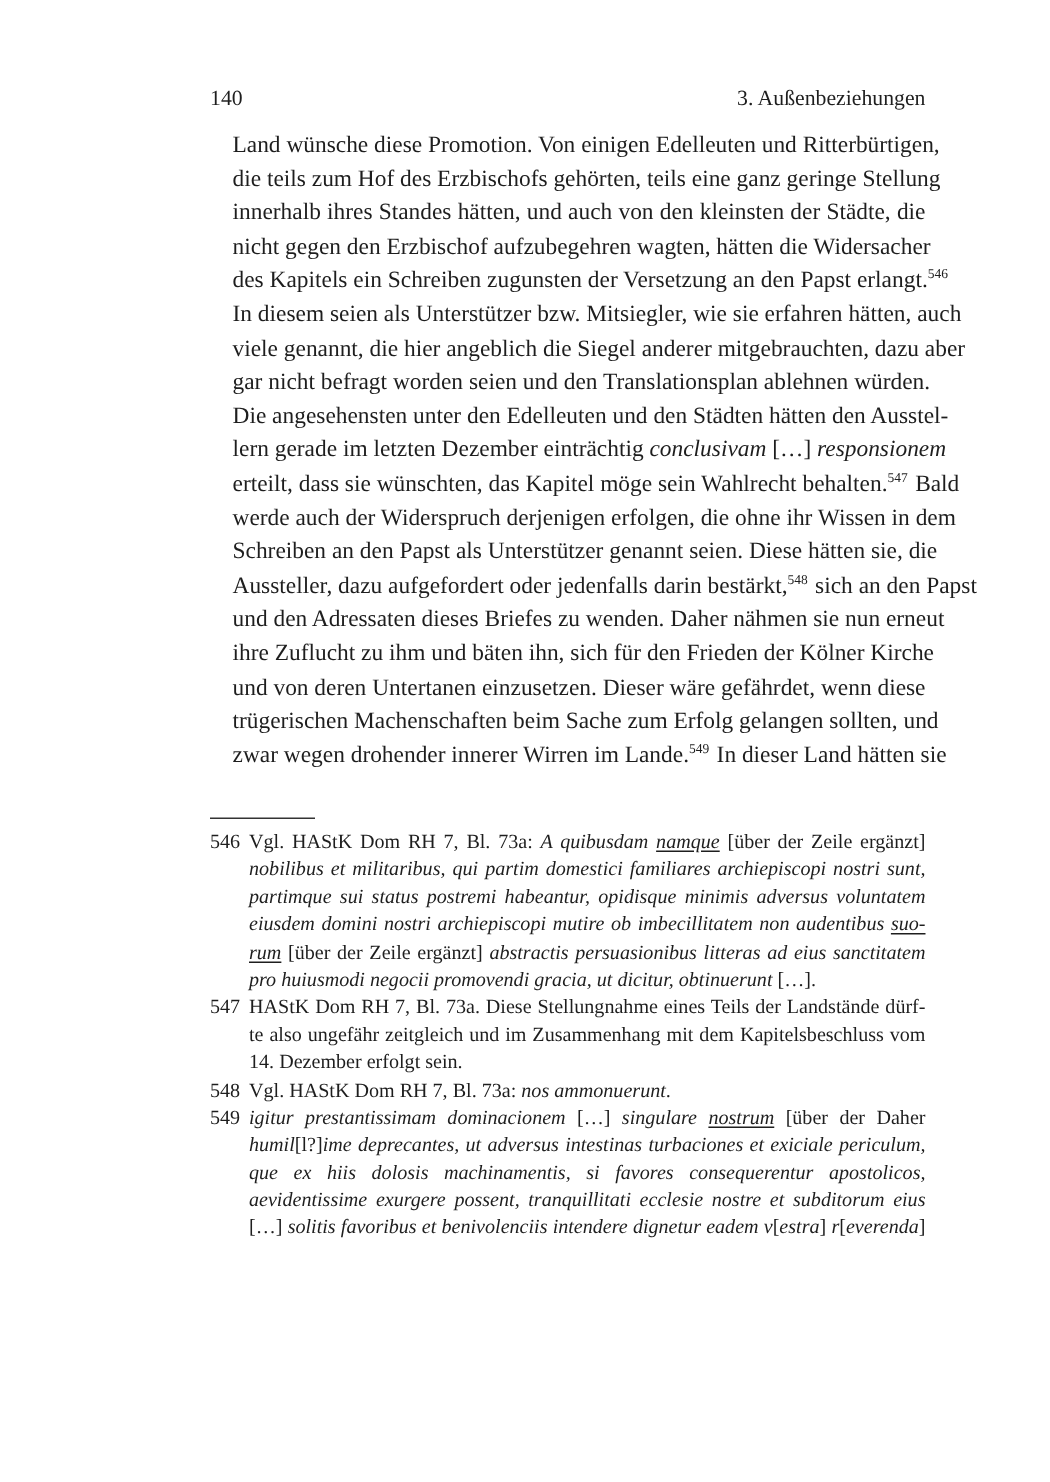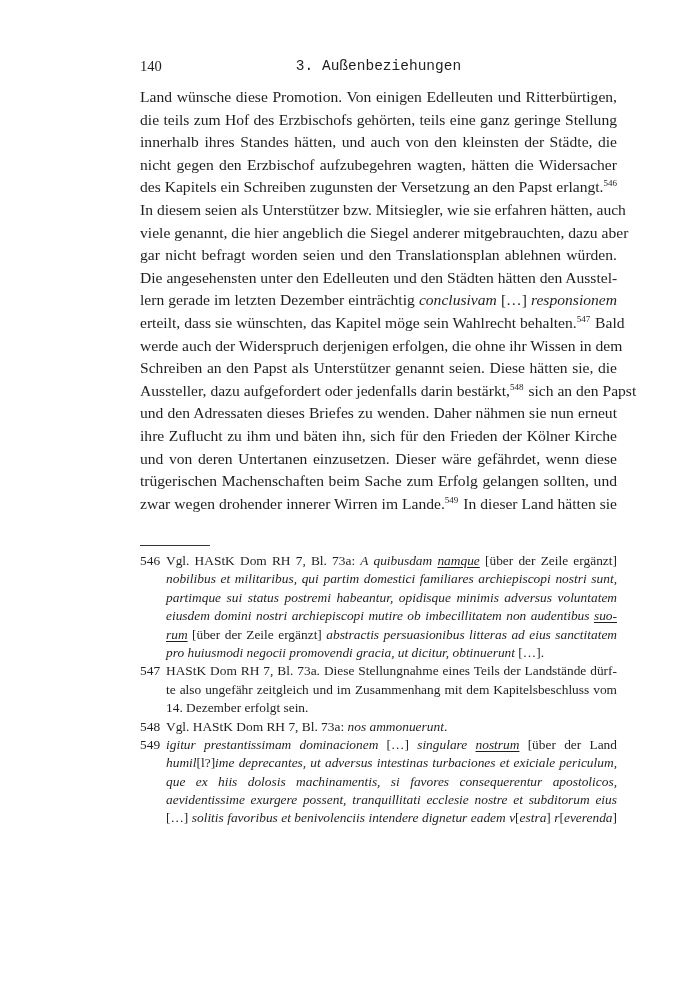--- a/index.html
+++ b/index.html
@@ -1,23 +1,23 @@
 <!DOCTYPE html>
 <html><head>
 <meta charset="utf-8">
 <style>
   html, body { margin: 0; padding: 0; background: #ffffff; }
   body { width: 700px; height: 988px; position: relative; overflow: hidden; color: #1e1e1e;
          font-family: "Liberation Serif", "DejaVu Serif", serif; }
   .page { position: absolute; left: 0; top: 0; width: 700px; height: 828px; }
   .running-head { position: absolute; top: 58px; left: 140px; width: 477px; height: 20px; font-size: 14.5px; }
   .page-number { position: absolute; left: 0; top: 0; }
-  .chapter-title { position: absolute; left: 0; right: 0; top: 0; text-align: center; font-family: Liberation Mono, monospace; }
+  .chapter-title { position: absolute; left: 0; right: 0; top: 0; text-align: right; }
   .body-text { position: absolute; left: 140px; top: 86px; width: 477px; font-size: 15.6px; line-height: 22.6px; }
-  .line { display: block; text-align: justify; text-align-last: justify; white-space: nowrap; height: 22.6px; }
+  .line { display: block; text-align: justify; text-align-last: justify; white-space: nowrap; height: 22.6px; margin-left: 15px; }
   .line.last { text-align-last: justify; }
   .fn-rule { position: absolute; left: 140px; top: 545px; width: 70px; height: 0; border-top: 1px solid #333; }
   .footnotes { position: absolute; left: 140px; top: 552px; width: 477px; font-size: 13.4px; line-height: 18.4px; }
   .fn { position: relative; padding-left: 26px; }
   .fn-num { position: absolute; left: 0; top: 0; }
   .fline { display: block; text-align: justify; text-align-last: justify; white-space: nowrap; height: 18.4px; }
   .fline.end { text-align-last: left; }
   sup.fnref { font-size: 9px; vertical-align: 0; position: relative; top: -6px; margin-right: 1px; }
   i { font-style: italic; }
   u { text-decoration: underline; text-underline-offset: 2px; }
@@ -70,20 +70,20 @@
         <span class="fline"><span>HAStK Dom RH 7, Bl. 73a. Diese Stellungnahme eines Teils der Landstände dürf-</span></span>
         <span class="fline"><span>te also ungefähr zeitgleich und im Zusammenhang mit dem Kapitelsbeschluss vom</span></span>
         <span class="fline end"><span>14. Dezember erfolgt sein.</span></span>
       </div>
       <div class="fn">
         <span class="fn-num">548</span>
         <span class="fline end"><span>Vgl. HAStK Dom RH 7, Bl. 73a: </span><i>nos ammonuerunt</i><span>.</span></span>
       </div>
       <div class="fn">
         <span class="fn-num">549</span>
-        <span class="fline"><i>igitur prestantissimam dominacionem</i><span> […] </span><i>singulare </i><i><u>nostrum</u></i><span> [über der Land</span></span>
+        <span class="fline"><i>igitur prestantissimam dominacionem</i><span> […] </span><i>singulare </i><i><u>nostrum</u></i><span> [über der Daher</span></span>
         <span class="fline"><i>humil</i><span>[l?]</span><i>ime deprecantes, ut adversus intestinas turbaciones et exiciale periculum,</i></span>
         <span class="fline"><i>que ex hiis dolosis machinamentis, si favores consequerentur apostolicos,</i></span>
         <span class="fline"><i>aevidentissime exurgere possent, tranquillitati ecclesie nostre et subditorum eius</i></span>
         <span class="fline"><span>[…] </span><i>solitis favoribus et benivolenciis intendere dignetur eadem v</i><span>[</span><i>estra</i><span>] </span><i>r</i><span>[</span><i>everenda</i><span>]</span></span>
       </div>
     </div>
 </div>
 
 </body></html>

